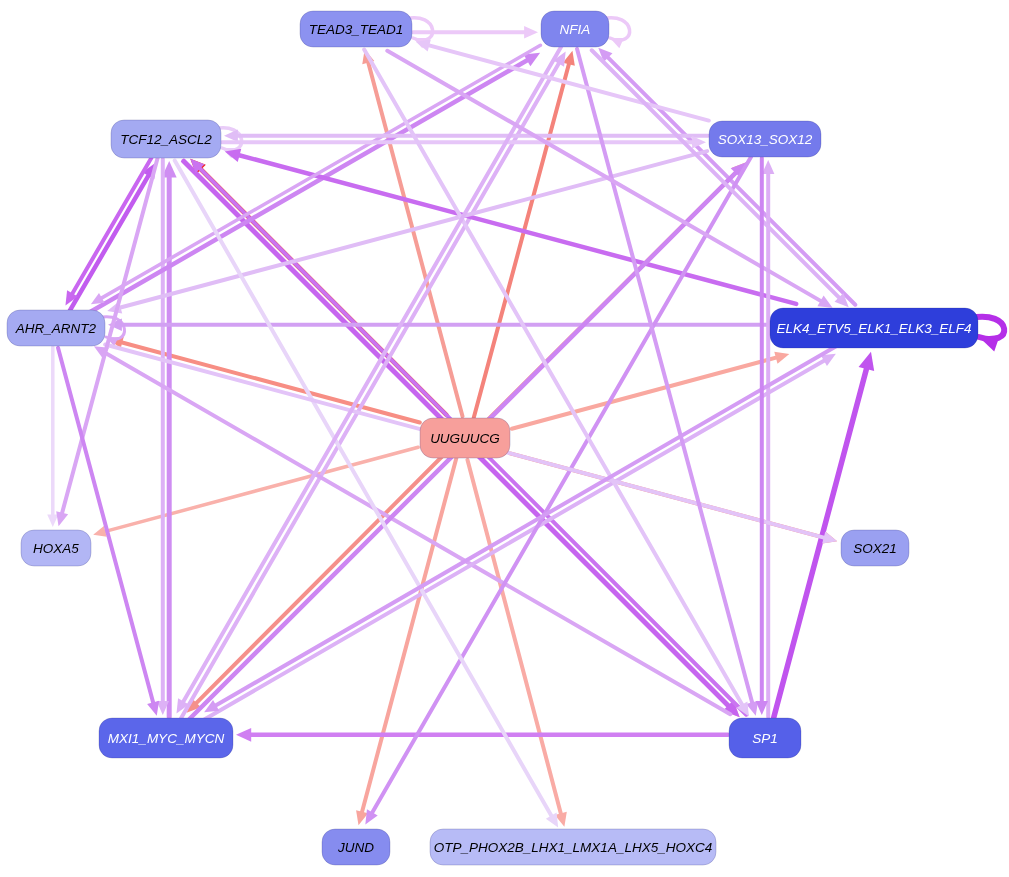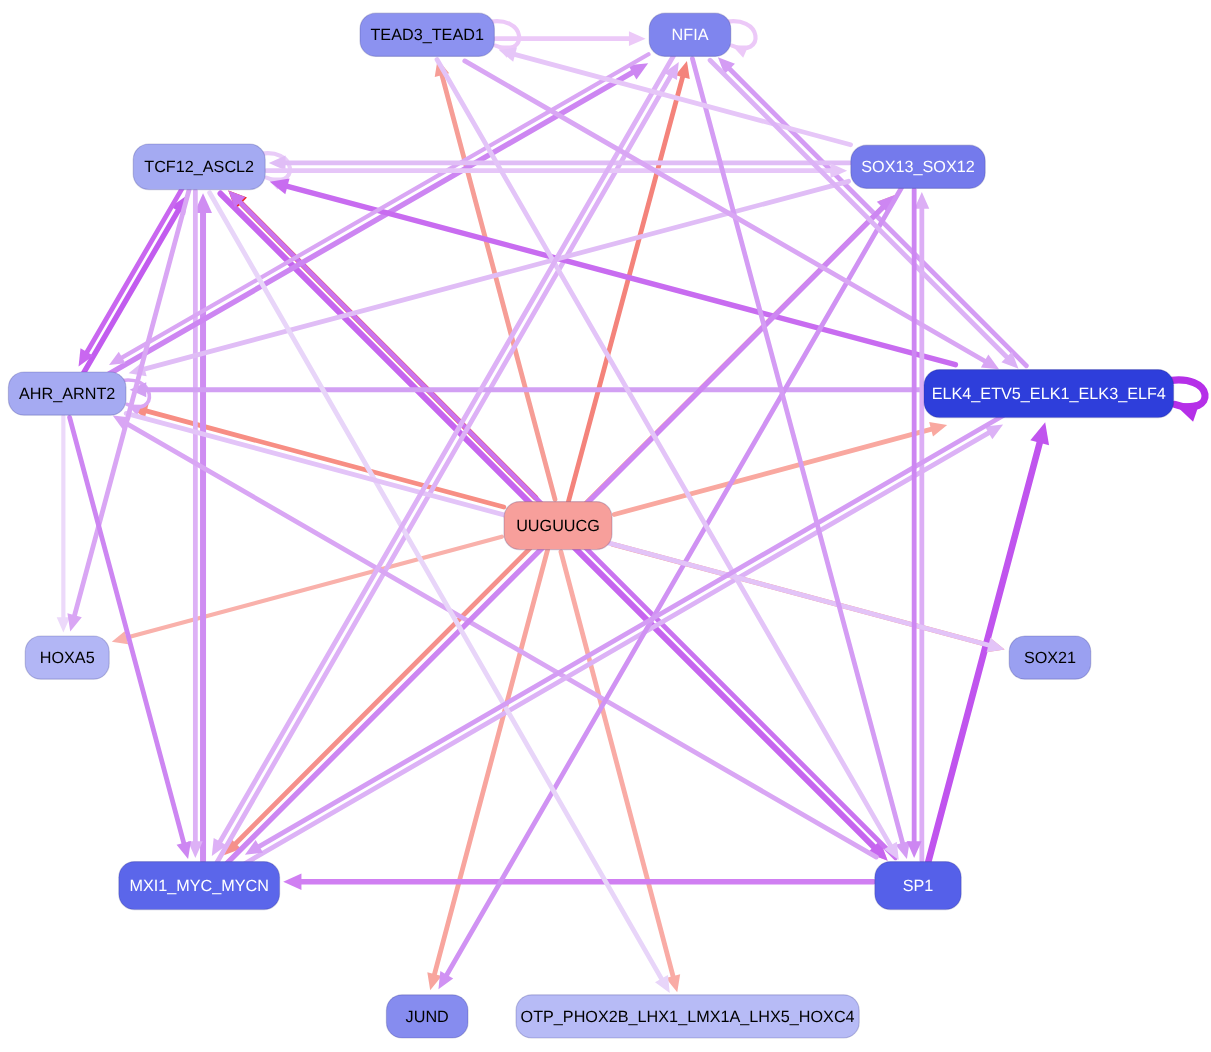--- a/index.html
+++ b/index.html
@@ -1,17 +1,17 @@
 <!DOCTYPE html>
 <html><head>
 <meta charset="utf-8">
 <style>
   html,body{margin:0;padding:0;background:#ffffff;}
   body{font-family:"Liberation Sans", sans-serif;}
-  .canvas-wrap{position:relative;width:1009px;height:877px;background:#ffffff;overflow:hidden;}
+  .canvas-wrap{position:relative;width:1009px;height:877px;background:#ffffff;overflow:hidden;font-style:italic;}
   svg{display:block;}
   .node-rect{stroke:rgba(40,40,120,0.22);stroke-width:1;}
   .node-label{font-family:"Liberation Sans", sans-serif;font-size:13.5px;pointer-events:none;}
   .edge-line{fill:none;stroke-linecap:round;}
 </style>
 </head>
 <body>
 
 <div class="canvas-wrap">
   <svg id="net-svg" width="1009" height="877" viewBox="0 0 1009 877" xmlns="http://www.w3.org/2000/svg">

